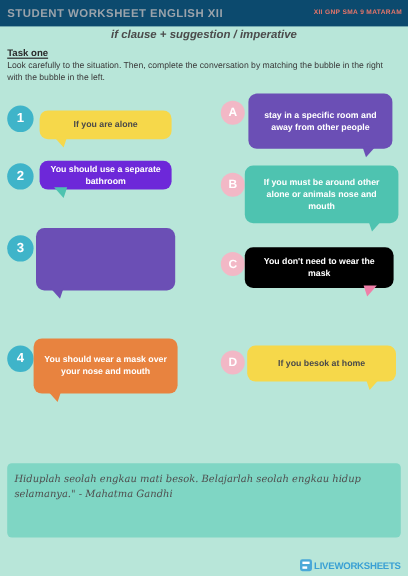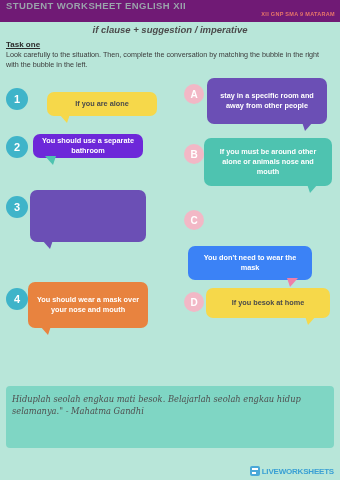--- a/index.html
+++ b/index.html
@@ -10,22 +10,22 @@
     overflow:hidden;
     position:relative;
   }
   .sheet{
     position:absolute;inset:0;
     background:#b8e6d9;
   }
   
   .hdr{
     position:absolute;top:0;left:0;right:0;height:22px;
-    background:#701a75;
-    display:flex;align-items:flex-start;flex-direction:column;
+    background:#0c4a6e;
+    display:flex;align-items:center;
   }
   .hdr-title{
     font-size:9.5px;font-weight:bold;color:#9aa3ab;
     letter-spacing:.4px;margin-left:6px;
     text-transform:uppercase;
   }
   .hdr-right{
     margin-left:auto;margin-right:5px;
     font-size:5.5px;color:#e8766a;letter-spacing:.3px;
     text-transform:uppercase;font-weight:bold;
@@ -126,21 +126,21 @@
     <div class="hdr-right">XII GNP SMA 9 MATARAM</div>
   </div>
 
   <div class="subtitle">if clause + suggestion / imperative</div>
   <div class="tasktitle">Task one</div>
   <div class="instructions">Look carefully to the situation. Then, complete the conversation by matching the bubble in the right with the bubble in the left.</div>
 
   <div class="num" style="left:6px;top:88px;background:#3fb4c9;">
     <span>1</span>
   </div>
-  <div class="bub" style="left:47px;top:92px;width:110px;height:18px;background:#f6d84a;color:#4a4a4a;">
+  <div class="bub" style="left:33px;top:92px;width:110px;height:18px;background:#f6d84a;color:#4a4a4a;">
     <span>If you are alone</span>
     <span class="tail tail-bl" style="border-top-color:#f6d84a;"></span>
   </div>
 
   <div class="num" style="left:6px;top:136px;background:#3fb4c9;">
     <span>2</span>
   </div>
   <div class="bub" style="left:33px;top:134px;width:110px;height:20px;background:#6d28d9;">
     <span>You should use a separate bathroom</span>
     <span class="tail tail-bl" style="border-top-color:#4ec3b0;"></span>
@@ -173,21 +173,21 @@
     <span>B</span>
   </div>
   <div class="bub" style="left:204px;top:138px;width:128px;height:48px;background:#4ec3b0;">
     <span>If you must be around other alone or animals nose and mouth</span>
     <span class="tail tail-br" style="border-top-color:#4ec3b0;"></span>
   </div>
 
   <div class="letter" style="left:184px;top:210px;background:#f2b8c6;color:#ffffff;">
     <span>C</span>
   </div>
-  <div class="bub" style="left:188px;top:206px;width:124px;height:34px;background:#3b82f6;margin-top:40px;">
+  <div class="bub" style="left:204px;top:206px;width:124px;height:34px;background:#000000;">
     <span>You don't need to wear the mask</span>
     <span class="tail tail-br" style="border-top-color:#ef7fa8;"></span>
   </div>
 
   <div class="letter" style="left:184px;top:292px;background:#f2b8c6;color:#ffffff;">
     <span>D</span>
   </div>
   <div class="bub" style="left:206px;top:288px;width:124px;height:30px;background:#f6d84a;color:#4a4a4a;">
     <span>If you besok at home</span>
     <span class="tail tail-br" style="border-top-color:#f6d84a;"></span>

